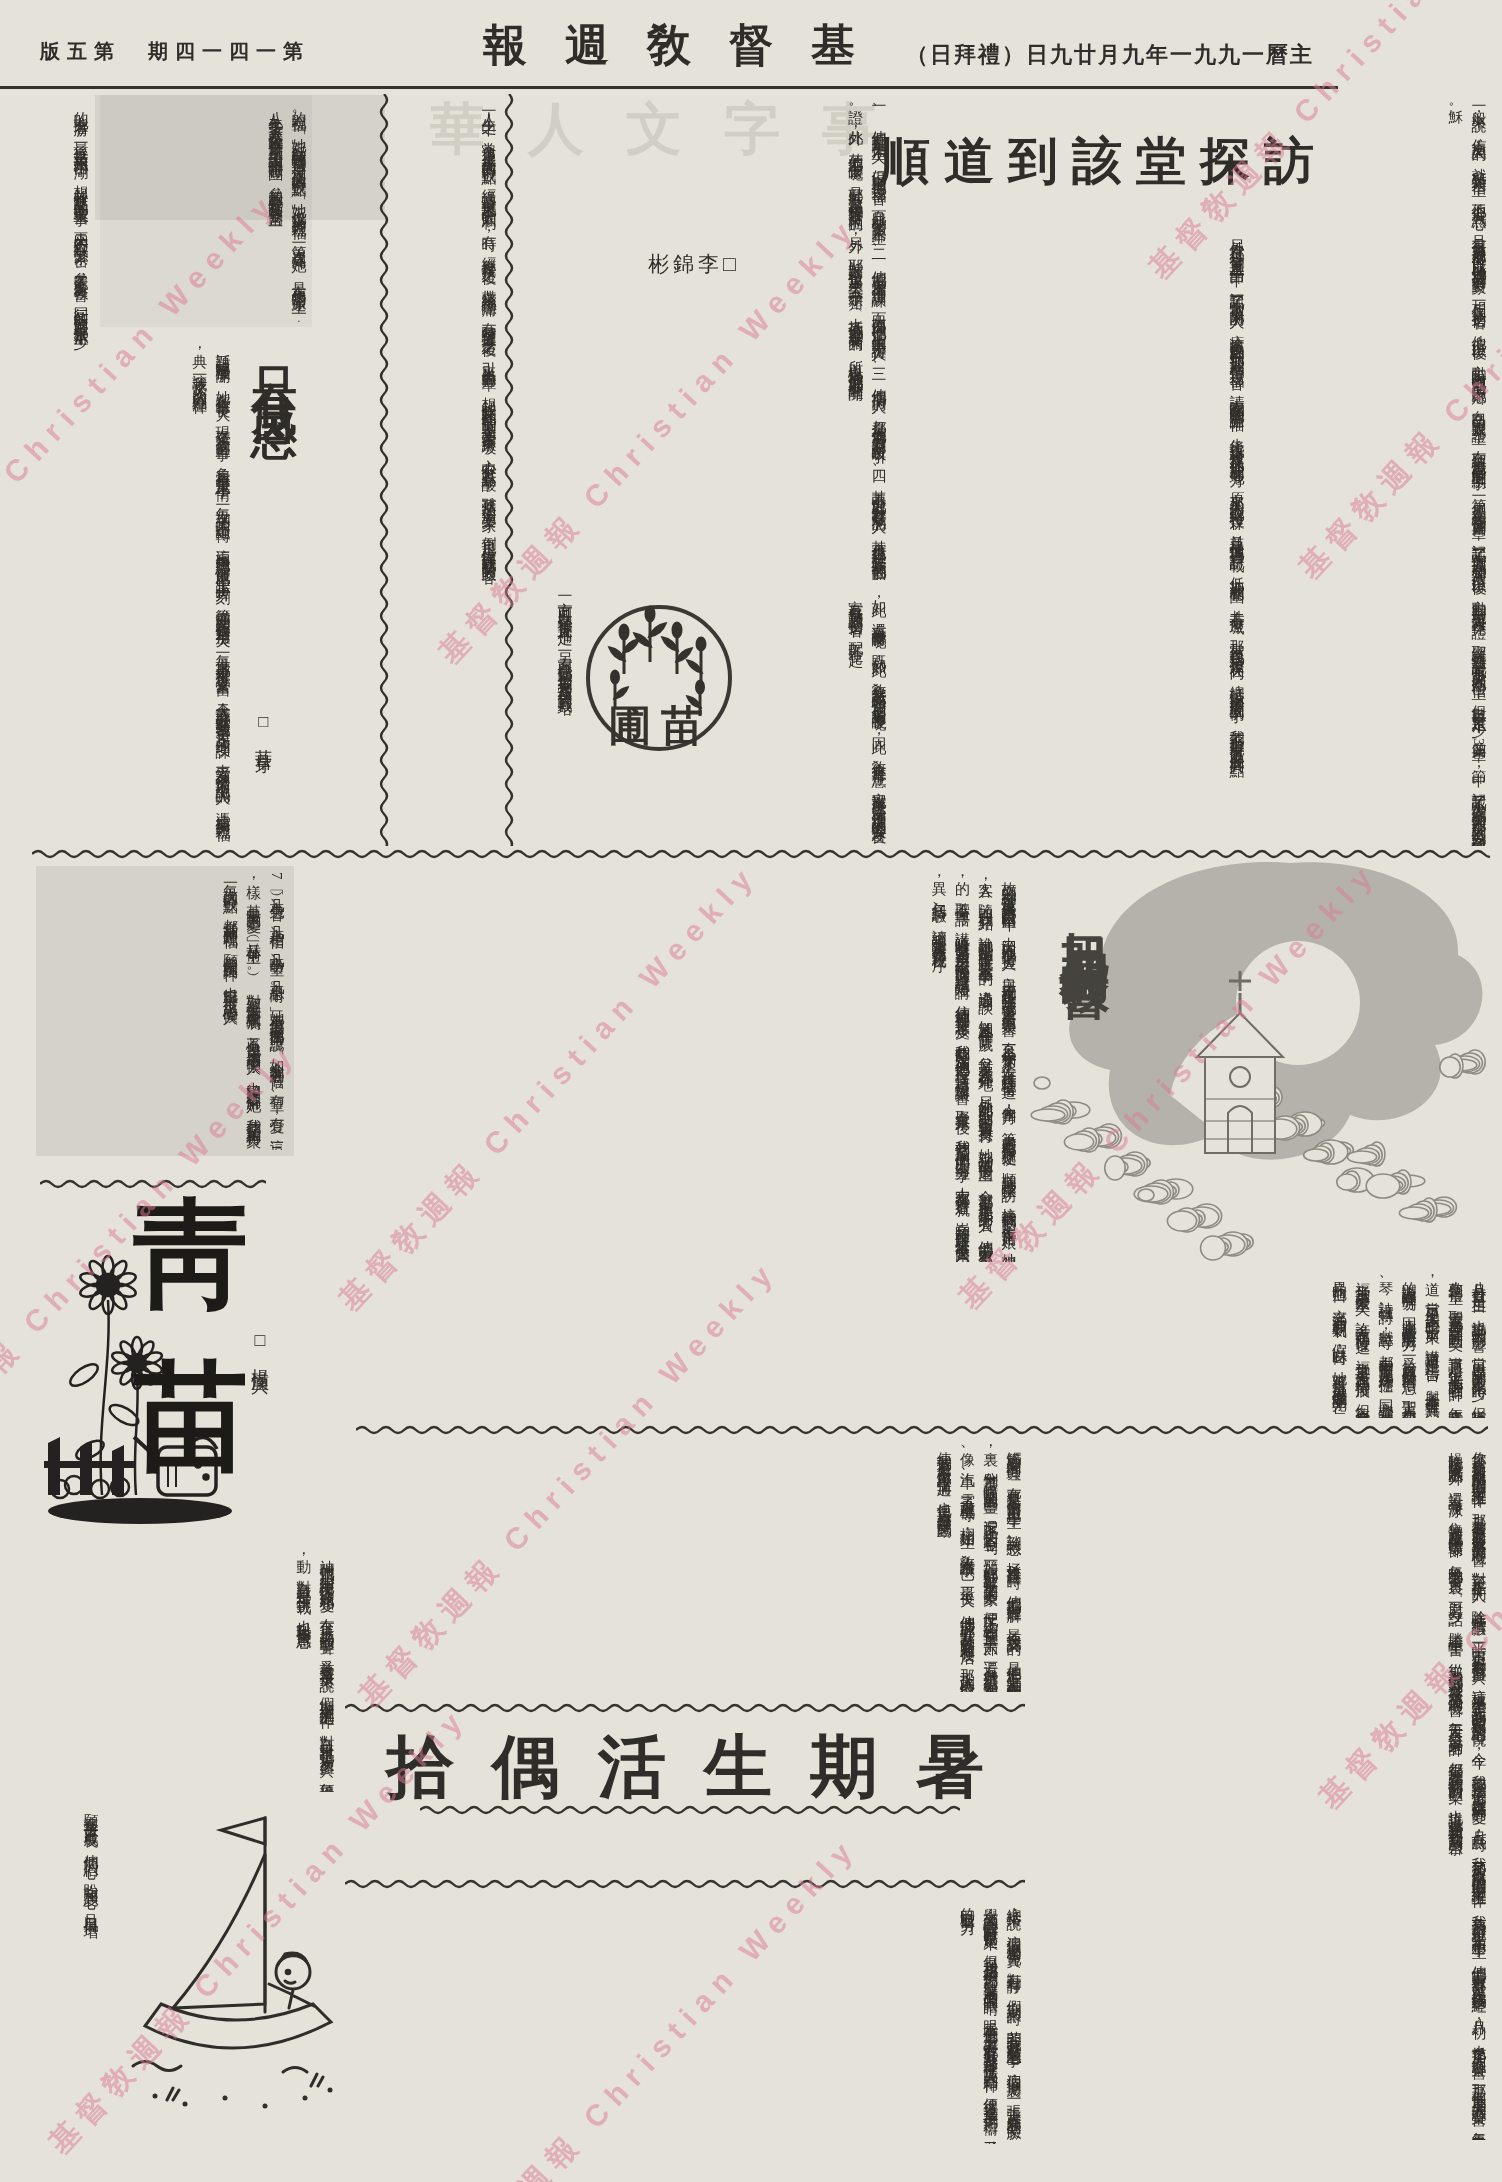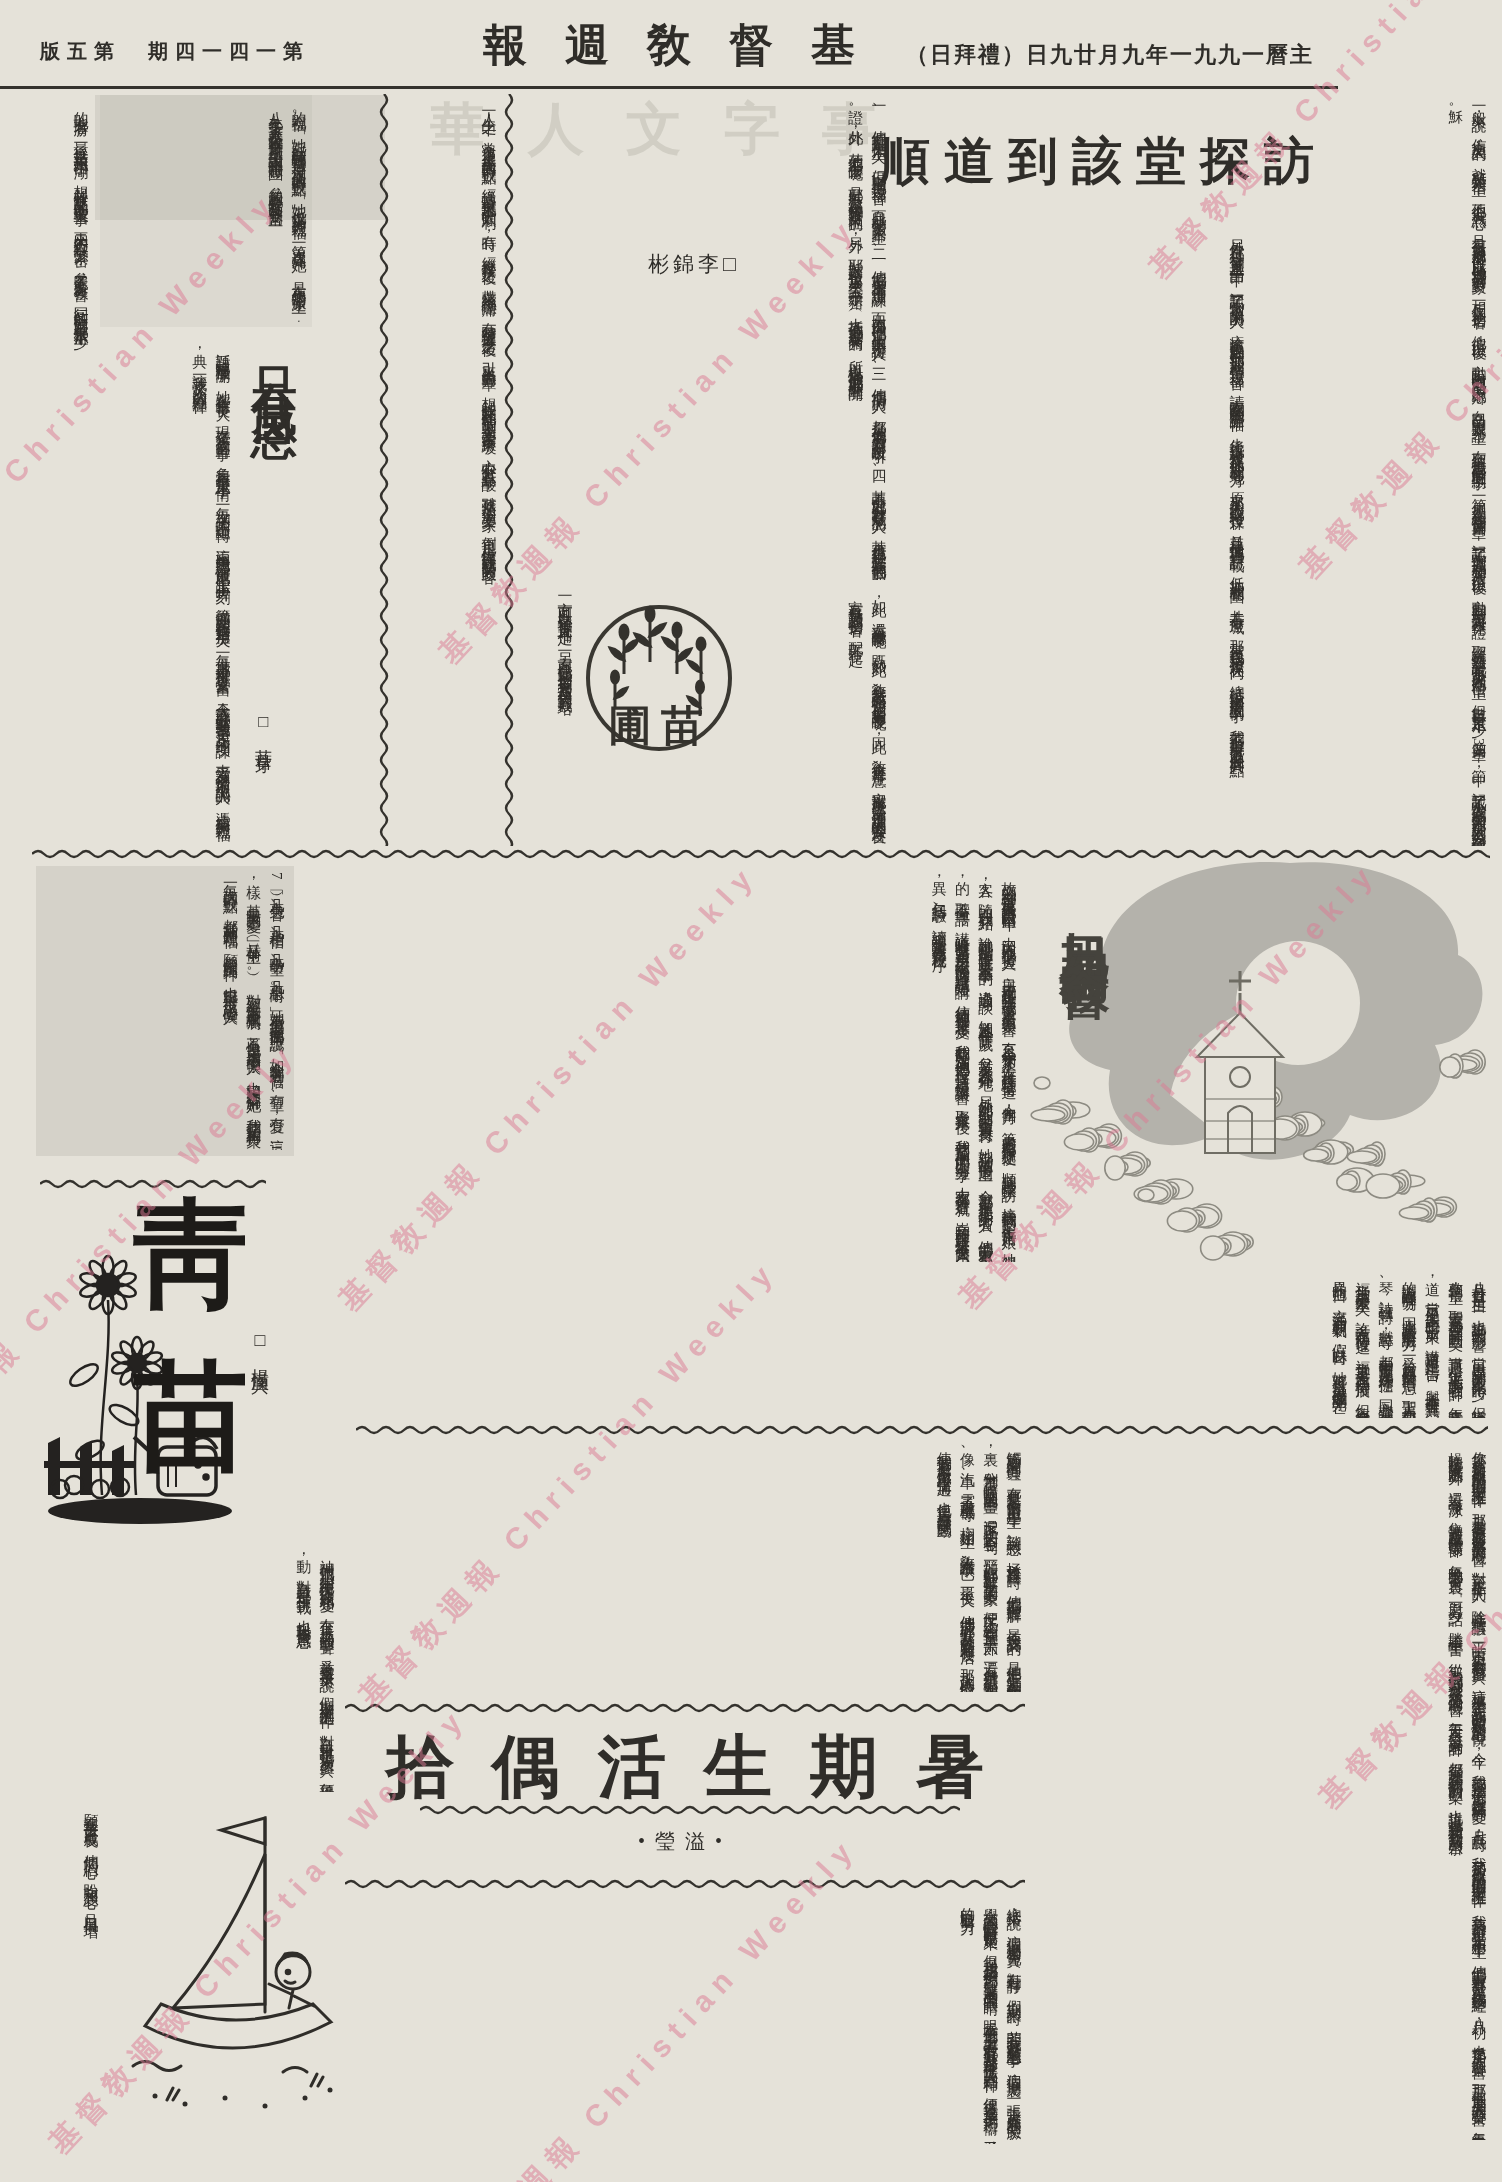--- a/index.html
+++ b/index.html
@@ -293,21 +293,20 @@
           <circle cx="34" cy="320" r="9"></circle>
           <circle cx="60" cy="324" r="9"></circle>
           <circle cx="80" cy="322" r="9"></circle>
       </g>
     </g>
     <text x="152" y="130" font-size="118" font-weight="bold" text-anchor="middle" fill="#1d1b18" font-family="DejaVu Sans, Liberation Sans, sans-serif">靑</text>
     <text x="152" y="292" font-size="118" font-weight="bold" text-anchor="middle" fill="#1d1b18" font-family="DejaVu Sans, Liberation Sans, sans-serif">苗</text>
   </svg>
 
   <div class="htext headline-2">拾偶活生期暑</div>
-  <div class="htext author-2">•瑩溢•</div>
   <div class="vtext" style="left:360px;top:1440px;width:665px;height:252px;">觸過聖經的眞理，有些更是敎會的主日學學生，談到救恩、拯救等題目時，他們都不難理解。最使我訝異的，是他們在手工活動創作時間裏，分別畫了一幅幅美麗的圖畫，還配上了切合的金句。譬如一幅耶穌被釘十字架的景象，便配上了約翰福音三章十六節。還有一些用紙黏土塑造成的人像、汽車、電子遊戲機等，栩栩如生，敎人讚嘆不已。最後一天，他們演繹了耶穌基督的受難和復活，那投入的表情，使我們有更多機會與學生溝通，也使負責導師深受感動。</div>
   <div class="vtext" style="left:1036px;top:1440px;width:454px;height:700px;">你是否曾參加敎會舉辦的假期聖經班工作？那是在暑假裏返囘敎會事奉的好機會。對於正在工作的人，除非特意請假，平時一定不容易有機會參與。這種事奉帶給了我新的體驗及無窮的喜悅。今年，我學習到從孩子們身上體會神的愛。七月底時，我參加了敎會舉辦的假期聖經班工作，我負責的一班學生是初中學生，他們當中有部分是第一次接觸聖經。八月初，也參加了一個音樂營，那是一個爲期五天的音樂營，每天除了有一些晨操晚禱等集隊活動外，還設有游泳、集體遊戲及午睡等環節。每晚的營火會裏，「與君一夕話，勝讀十年書」，從那裏我們得到分享靈修心得的機會。每天有一位音樂老師，都很願意帶給我們新的歡樂，也許這也帶給我和敎會新的啓示。</div>
   <div class="vtext" style="left:360px;top:1896px;width:665px;height:248px;">總括來說，這個假期相當充實，有動有靜。假期到來時，若問我有甚麼難忘的事，這個假期裏，一張張天眞無邪的笑臉，又使我略覺怠倦的心情霎時歡暢起來。但是我想起孩子們那一雙雙渴求眞理的眼睛，眼看孩子們身上若要富有耶穌基督那種捨己爲人的精神，便得爲這羣孩子們祈禱，爲了靈魂得救的目標而努力。</div>
   <div class="vtext" style="left:40px;top:1548px;width:298px;height:244px;">神叫他們小小的年紀便懂得彼此相愛，在台下送上熱烈的掌聲。爲著這羣孩子來說，假期聖經班的工作，對自己來說也是第一次參與，每項活動，對自己都是一種挑戰，也叫我學會感恩。</div>
   <div class="vtext" style="left:40px;top:1802px;width:62px;height:340px;">願這羣孩子茁壯成長，他們的信心、盼望和愛心，且與日俱增。</div>
 
   <svg class="gfx" style="left:115px;top:1800px;" width="245" height="330" viewBox="0 0 245 330">
     <g stroke="#2f2d29" stroke-width="3" fill="none" stroke-linecap="round">
       <path d="M150 18 V212"></path>
       <polygon points="150,18 106,30 150,44"></polygon>

